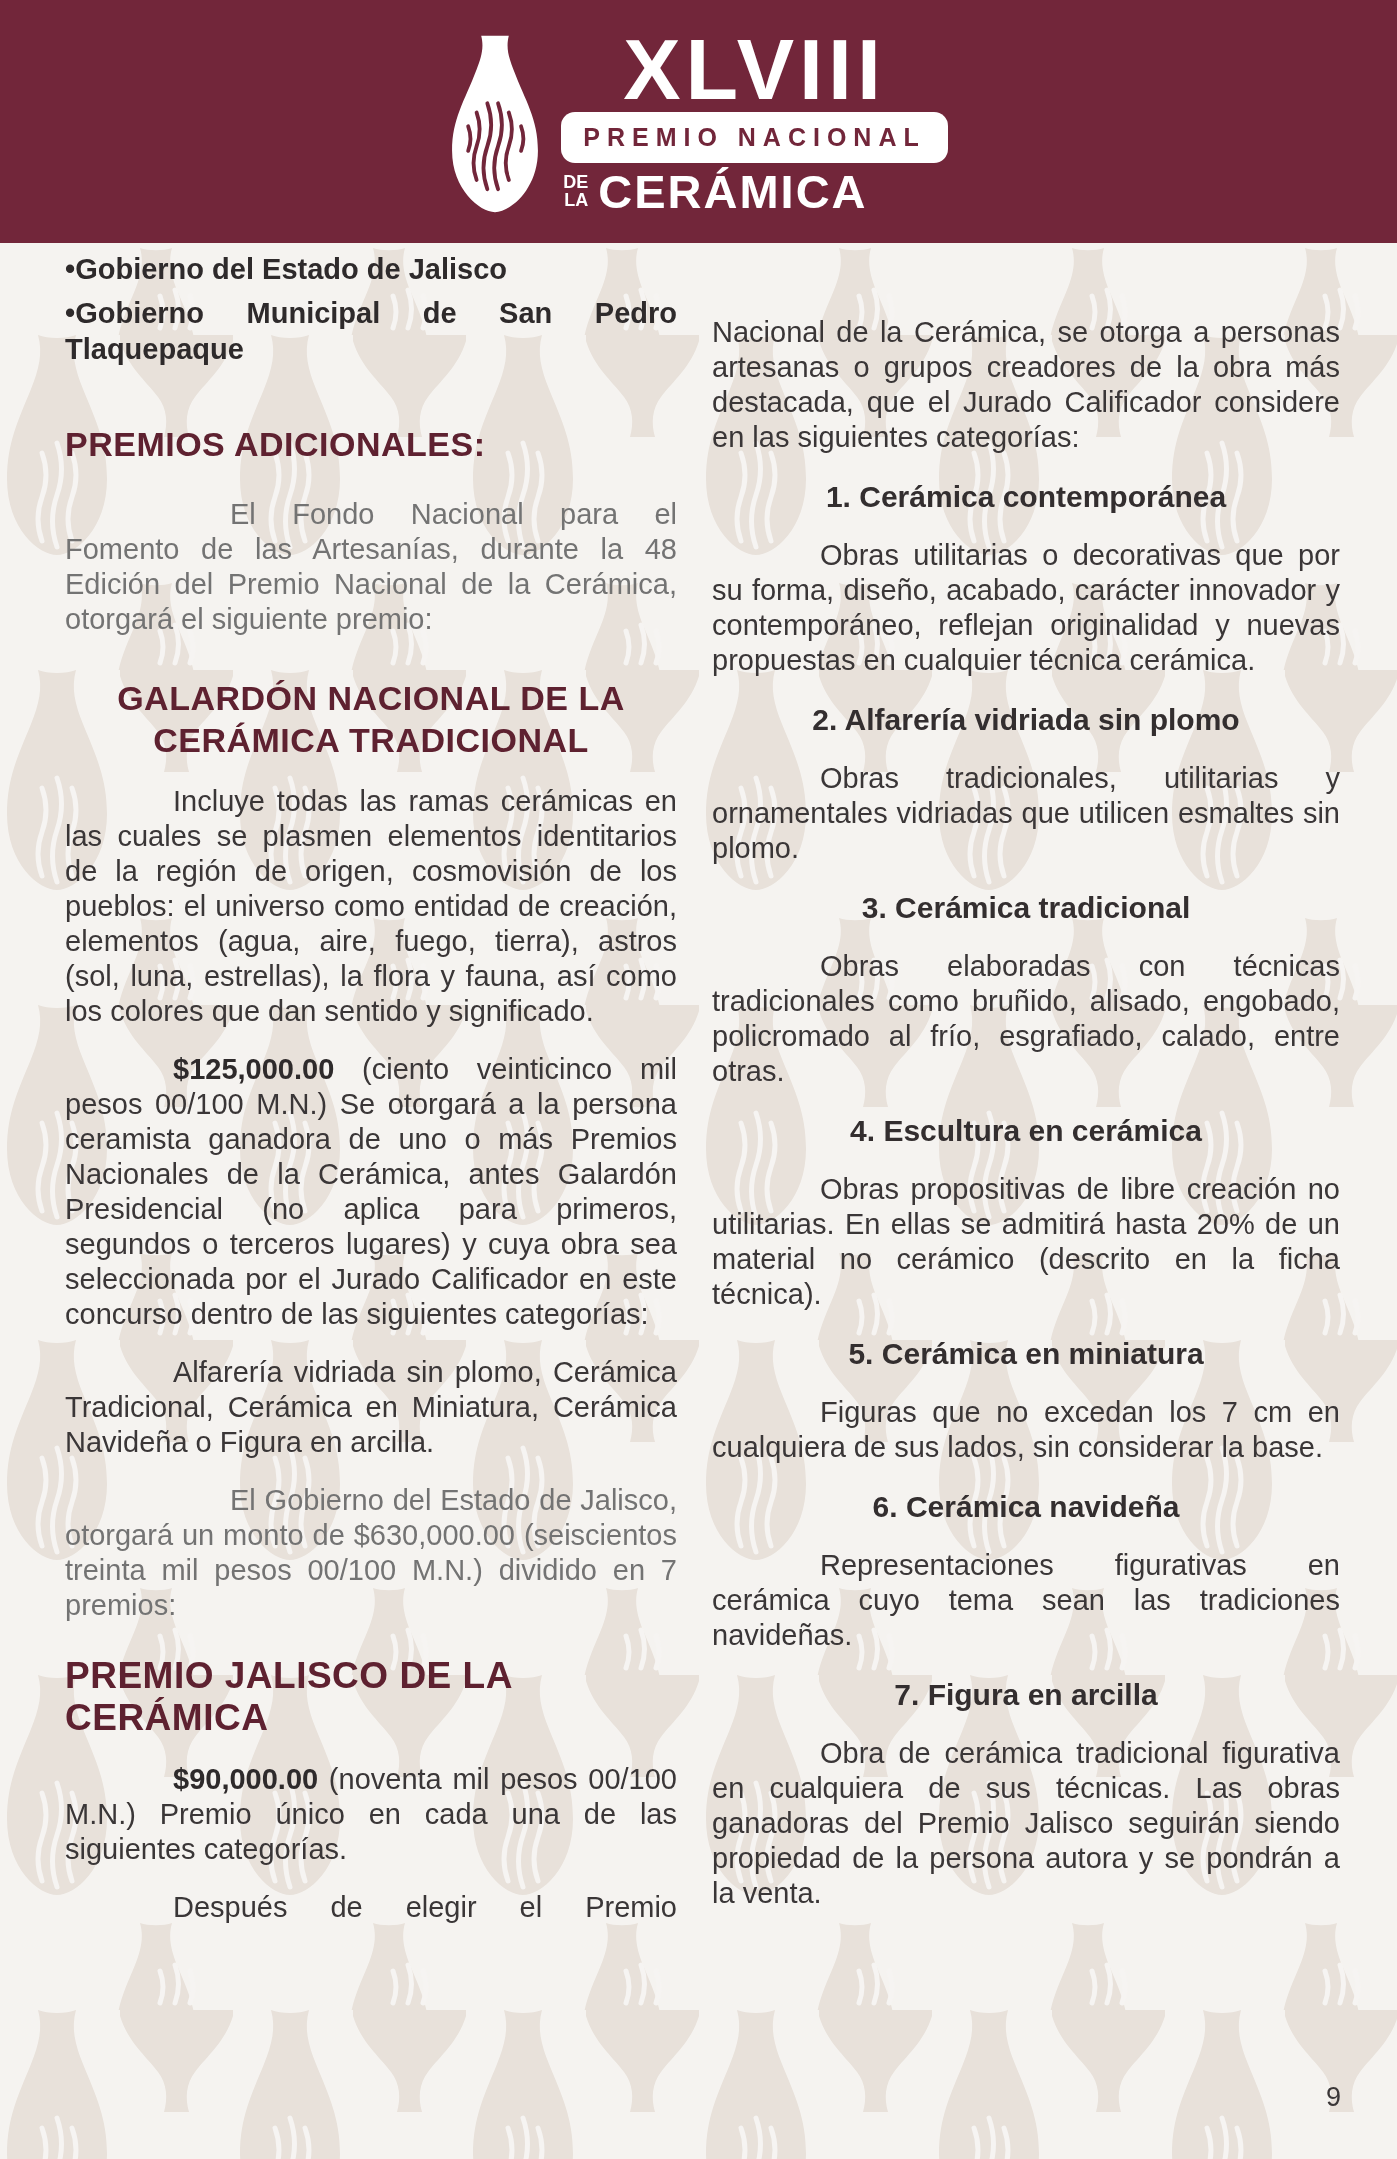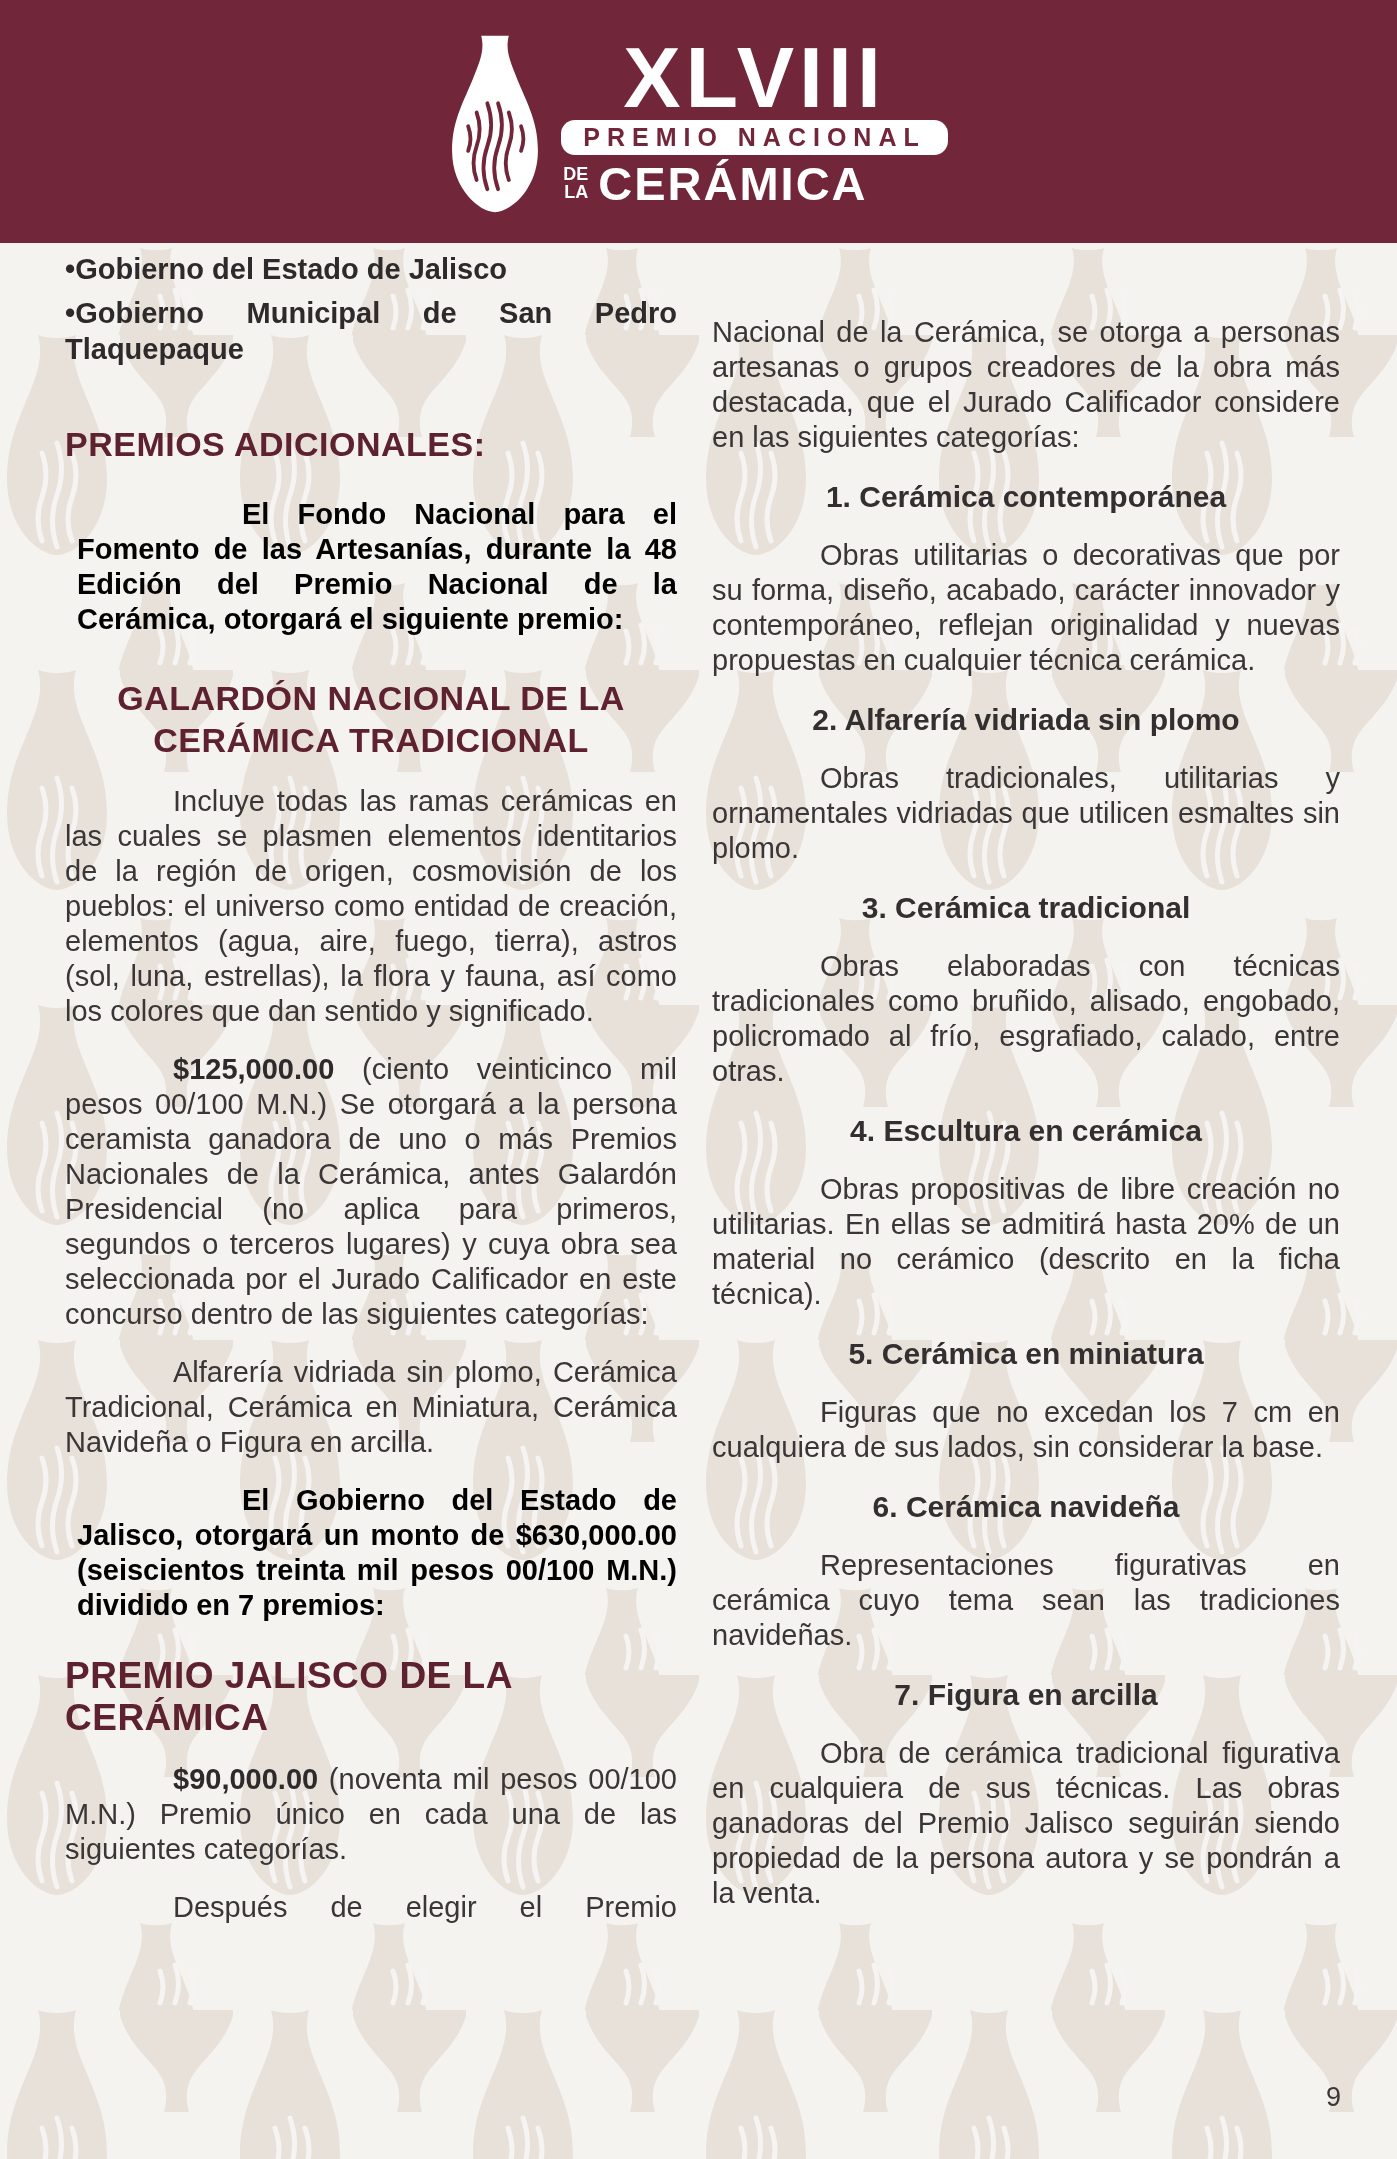--- a/index.html
+++ b/index.html
@@ -20,40 +20,40 @@
     display:flex;align-items:center;justify-content:center;
   }
   .logo{display:flex;align-items:center;gap:20px;margin-top:4px;}
   .logo-vase{width:92px;height:186px;}
   .logo-right{display:flex;flex-direction:column;align-items:center;}
   .logo-roman{
     color:#FFFFFF;font-weight:800;font-size:86px;line-height:0.88;
     letter-spacing:5px;
   }
   .logo-band{
-    background:#FFFFFF;border-radius:14px;padding:4px 22px;margin-top:4px;
+    background:#FFFFFF;border-radius:14px;padding:12px 22px;margin-top:4px;
   }
   .logo-band span{
     color:#72263A;font-weight:600;font-size:25px;letter-spacing:7px;
     line-height:1.1;display:block;
   }
   .logo-bottom{display:flex;align-items:center;gap:10px;margin-top:5px;align-self:flex-start;margin-left:2px;}
   .logo-dela{color:#FFFFFF;font-weight:800;font-size:18px;line-height:0.95;display:flex;flex-direction:column;align-items:flex-end;}
   .logo-ceramica{color:#FFFFFF;font-weight:800;font-size:47px;letter-spacing:2px;line-height:1;}
 
   
   .col{position:absolute;top:243px;}
   .col-left{left:65px;width:612px;}
   .col-right{left:712px;width:628px;}
 
   .para{
     font-size:29px;line-height:35px;color:#3A3637;
     text-align:justify;margin:23px 0 0;
   }
-  .bold-para{font-weight:700;color:#000000;margin-left:12px;}
+  .bold-para{font-weight:400;color:#737373;}
   .indent{text-indent:108px;}
   .indent-lg{text-indent:165px;}
   .justify-last{text-align-last:justify;}
   .amount{font-weight:700;color:#2E2A2B;}
 
   .bullet{
     font-size:29px;line-height:36px;font-weight:700;color:#2E2A2B;
     text-align:justify;margin:8px 0 0;
   }
   .first-block{}

